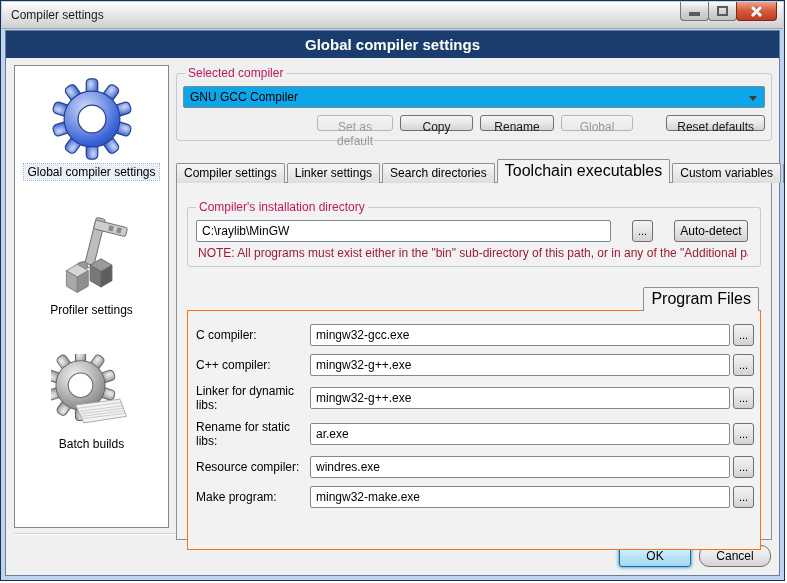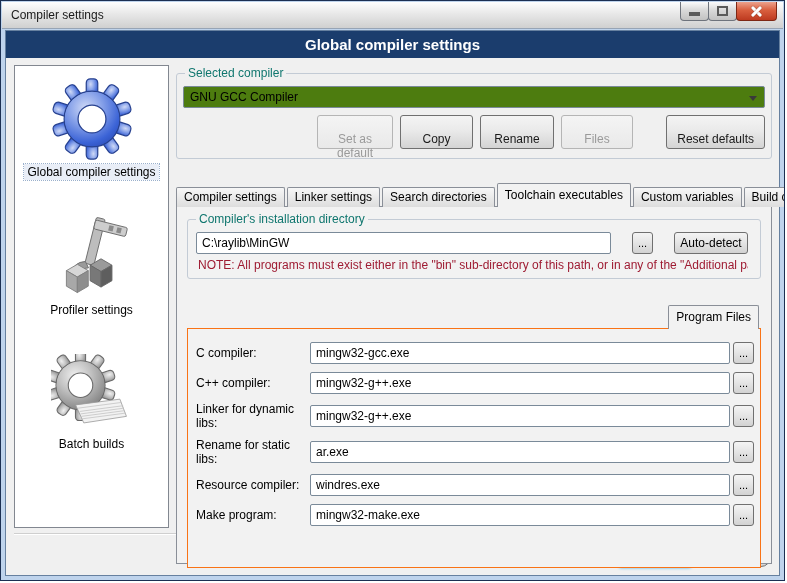--- a/index.html
+++ b/index.html
@@ -27,40 +27,40 @@
   
   .sidebar{position:absolute;left:8px;top:34px;width:155px;height:463px;background:#fff;border:1px solid #828790;
     display:flex;flex-direction:column;align-items:center;overflow:hidden;}
   .sb-item{display:flex;flex-direction:column;align-items:center;margin-top:12px;}
   .sb-item + .sb-item{margin-top:36px;}
   .sb-label{font-size:12px;color:#000;margin-top:4px;padding:1px 3px;}
   .sb-item.selected .sb-label{background:#e9eef7;outline:1px dotted #9ab0cc;}
   
   .main{position:absolute;left:170px;top:30px;width:596px;}
   .groupbox{position:relative;border:1px solid #c3cbd5;border-radius:3px;}
-  .gb-label{position:absolute;top:-8px;left:8px;background:#f0f0f0;padding:0 3px;font-size:12px;color:#0f766e;}
+  .gb-label{position:absolute;top:-8px;left:8px;background:#f0f0f0;padding:0 3px;font-size:12px;color:#be185d;}
   .gb-sel{margin-top:12px;padding:12px 6px 9px 6px;}
-  .combo{height:22px;border:1px solid #7a8a99;border-radius:2px;background:#4d7c0f;display:flex;align-items:center;
+  .combo{height:22px;border:1px solid #7a8a99;border-radius:2px;background:#0ea5e9;display:flex;align-items:center;
     font-size:12px;padding:0 6px;position:relative;}
   .combo .arrow{position:absolute;right:7px;top:9px;width:0;height:0;border-left:4px solid transparent;border-right:4px solid transparent;border-top:5px solid #3a3a3a;}
   .combo.gray{background:linear-gradient(#f4f4f4,#e4e4e4 45%,#cfcfcf);border-color:#707070;}
   .btnrow{display:flex;gap:7px;margin-top:7px;padding-left:134px;}
   .btn{height:16px;font-size:12px;color:#1a1a1a;background:linear-gradient(#f4f4f4,#eaeaea 45%,#d4d4d4);
-    border:1px solid #707070;border-radius:3px;padding:16px 10px;}
+    border:1px solid #707070;border-radius:3px;padding:4px 10px;}
   .btn.disabled{color:#9a9a9a;border-color:#b5b5b5;background:linear-gradient(#f4f4f4,#e9e9e9);}
   .btn.w76{width:76px;} .btn.w73{width:73px;} .btn.w74{width:74px;} .btn.w72{width:72px;}
   .btn.last{margin-left:auto;}
   
   .tabstrip{display:flex;align-items:flex-end;margin-top:8px;position:relative;z-index:2;margin-bottom:-1px;}
   .tab{height:20px;line-height:19px;margin-top:4px;border:1px solid #8a8f98;border-bottom:none;border-radius:2px 2px 0 0;
     background:linear-gradient(#f7f7f7,#dddddd);font-size:12px;padding:0 7px;margin-right:2px;white-space:nowrap;}
-  .tab.active{height:24px;line-height:22px;margin-top:16px;background:#f2f2f2;position:relative;z-index:3;font-size:12px;}
+  .tab.active{height:24px;line-height:22px;margin-top:10px;background:#f2f2f2;position:relative;z-index:3;font-size:16px;}
   
   .tabpanel{border:1px solid #8a8f98;background:#f2f2f2;height:358px;padding:12px 10px 8px 10px;position:relative;z-index:1;}
-  .gb-dir{padding:12px 12px 2px 8px;background:#f2f2f2;}
+  .gb-dir{padding:12px 12px 2px 8px;background:#f2f2f2;margin-top:12px;}
   .gb-dir .gb-label{background:#f2f2f2;}
   .dirrow{display:flex;gap:21px;align-items:flex-end;}
   .tfield{height:22px;border:1px solid #7a8a99;border-radius:2px;background:#fff;font-size:12px;padding:0 5px;}
   .dirrow .tfield{flex:1;}
   .browse{width:21px;height:22px;font-size:11px;line-height:10px;background:linear-gradient(#f4f4f4,#e6e6e6 45%,#d2d2d2);
     border:1px solid #707070;border-radius:3px;padding:0;}
   .autodetect{width:74px;height:22px;font-size:12px;background:linear-gradient(#f4f4f4,#e6e6e6 45%,#d2d2d2);
     border:1px solid #707070;border-radius:3px;padding:0;}
   .note{font-size:12px;color:#9e1b32;margin:4px 0 4px 2px;white-space:nowrap;overflow:hidden;}
   
@@ -195,21 +195,21 @@
       <div class="groupbox gb-sel">
         <span class="gb-label">Selected compiler</span>
         <div class="combo">
           <span>GNU GCC Compiler</span>
           <span class="arrow"></span>
         </div>
         <div class="btnrow">
           <button class="btn disabled w76">Set as default</button>
           <button class="btn w73">Copy</button>
           <button class="btn w74">Rename</button>
-          <button class="btn disabled w72">Files</button>
+          <button class="btn disabled w72">Global</button>
           <button class="btn last">Reset defaults</button>
         </div>
       </div>
 
       <div class="tabstrip">
         <div class="tab">Compiler settings</div>
         <div class="tab">Linker settings</div>
         <div class="tab">Search directories</div>
         <div class="tab active">Toolchain executables</div>
         <div class="tab">Custom variables</div>

